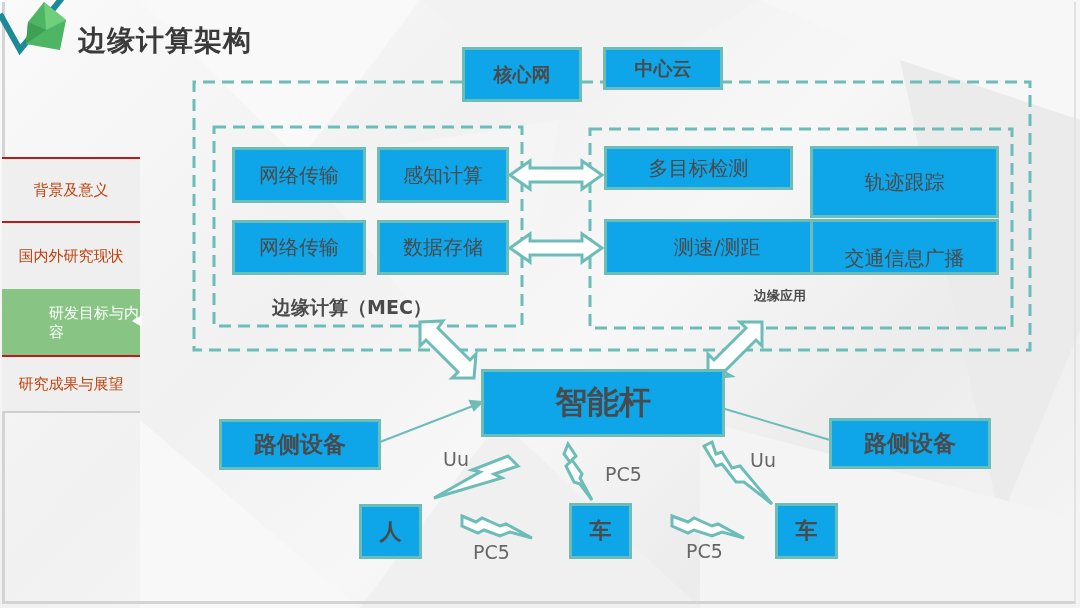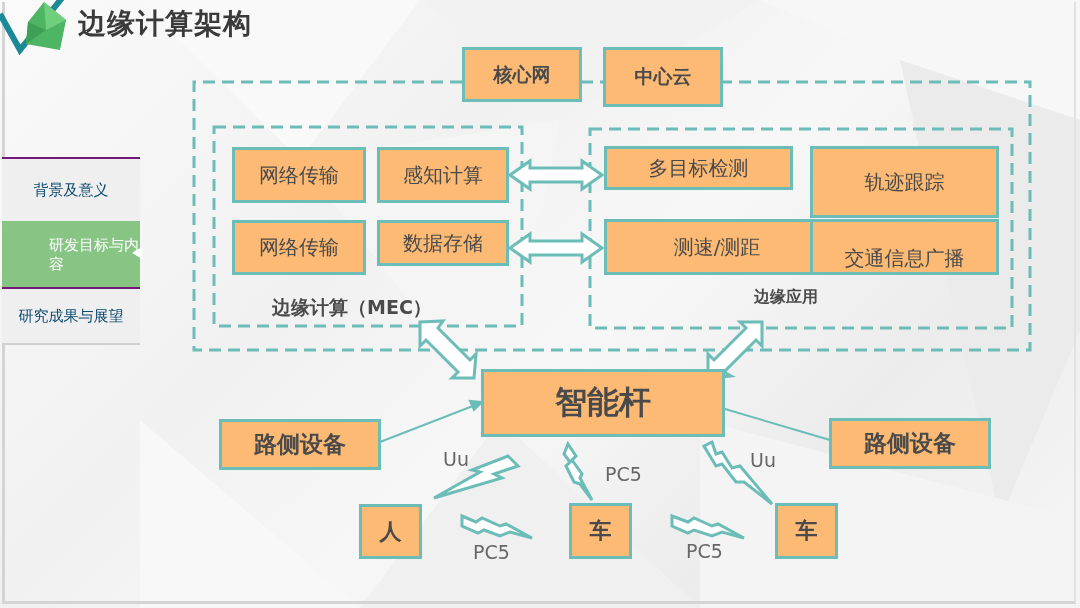--- a/index.html
+++ b/index.html
@@ -13,39 +13,39 @@
     background: linear-gradient(135deg, #fafafa 0%, #f1f1f1 35%, #f7f7f7 55%, #ececec 75%, #f6f6f6 100%);
   }
   .frame {
     position: absolute; left: 2px; top: 2px; width: 1074px; height: 602px;
     border-left: 3px solid #d4d4d4; border-bottom: 3px solid #d4d4d4; border-right: 2px solid #e2e2e2;
     box-sizing: border-box; pointer-events: none;
   }
   .facet { position: absolute; pointer-events: none; }
   .logo { position: absolute; left: 0; top: 0; width: 80px; height: 60px; }
   .title {
-    position: absolute; left: 78px; top: 5px; font-size: 28px; font-weight: bold;
+    position: absolute; left: 78px; top: 22px; font-size: 28px; font-weight: bold;
     color: #3a3a3a; letter-spacing: 1px;
   }
   .sidebar { position: absolute; left: 2px; top: 157px; width: 138px; }
   .nav-item {
     height: 64px; display: flex; align-items: center; justify-content: center;
-    font-size: 15px; color: #0c4a6e; background: #efefef;
-    border-top: 2px solid #701a75; box-sizing: border-box; position: relative; cursor: pointer;
+    font-size: 15px; color: #c2410c; background: #efefef;
+    border-top: 2px solid #b91c1c; box-sizing: border-box; position: relative; cursor: pointer;
   }
   .nav-item:nth-child(2) { height: 68px; }
   .nav-item.active { background: #88c585; color: #fff; border-top: 2px solid #88c585; height: 66px; padding-left: 47px; }
   .nav-item.last { border-bottom: 2px solid #cfcfcf; height: 58px; }
   .nav-item .caret {
     position: absolute; right: -2px; top: 24px; width: 0; height: 0;
     border-top: 6px solid transparent; border-bottom: 6px solid transparent;
     border-right: 10px solid #ffffff;
   }
   .box {
-    position: absolute; background: #fdba74; border: 3px solid #6cbcb8; box-sizing: border-box;
+    position: absolute; background: #0ea5e9; border: 3px solid #6cbcb8; box-sizing: border-box;
     display: flex; align-items: center; justify-content: center; color: #4a4a4a;
   }
   .box.bold { font-weight: bold; }
   .lbl { position: absolute; color: #4a4a4a; font-weight: bold; }
   .tag { position: absolute; color: #666; font-size: 19px; }
   svg.overlay { position: absolute; left: 0; top: 0; width: 1080px; height: 608px; pointer-events: none; }
 </style>
 </head>
 <body>
 
@@ -67,20 +67,23 @@
   <polyline points="0,14 20,50 62,-2" fill="none" stroke="#1b8a96" stroke-width="6"></polyline>
   <polygon points="44,2 66,20 60,50 26,44 28,22" fill="#4db563"></polygon>
   <polygon points="44,2 66,20 46,30" fill="#6fcf7d"></polygon>
   <polygon points="28,22 46,30 26,44" fill="#3ea055"></polygon>
 </svg>
 <div class="title">边缘计算架构</div>
 
 <div class="sidebar">
   <div class="nav-item">
     <span>背景及意义</span>
+  </div>
+  <div class="nav-item">
+    <span>国内外研究现状</span>
   </div>
   <div class="nav-item active">
     <span>研发目标与内容</span>
     <span class="caret"></span>
   </div>
   <div class="nav-item last">
     <span>研究成果与展望</span>
   </div>
 </div>
 
@@ -114,51 +117,51 @@
     <polygon points="462,516 476,522 482,518 500,526 506,524 532,538 510,532 500,536 484,530 478,533 462,526"></polygon>
     <polygon points="568,444 576,456 572,460 582,474 580,478 592,500 580,484 574,482 566,466 570,462 564,454"></polygon>
     <polygon points="672,516 688,522 694,518 712,526 718,524 744,538 722,532 712,536 694,530 688,533 672,526"></polygon>
     <polygon points="704,446 712,442 716,454 722,452 732,468 740,466 772,504 744,482 736,482 722,464 716,466"></polygon>
   </g>
 </svg>
 
 <div class="box bold" style="left:462px;top:47px;width:120px;height:55px;font-size:19px;">
   <span>核心网</span>
 </div>
-<div class="box bold" style="left:603px;top:47px;width:120px;height:60px;font-size:19px;">
+<div class="box bold" style="left:603px;top:47px;width:120px;height:43px;font-size:19px;">
   <span>中心云</span>
 </div>
 
 <div class="box" style="left:232px;top:147px;width:134px;height:56px;font-size:20px;">
   <span>网络传输</span>
 </div>
 <div class="box" style="left:377px;top:147px;width:132px;height:56px;font-size:20px;">
   <span>感知计算</span>
 </div>
 <div class="box" style="left:232px;top:220px;width:134px;height:55px;font-size:20px;">
   <span>网络传输</span>
 </div>
-<div class="box" style="left:377px;top:220px;width:132px;height:46px;font-size:20px;">
+<div class="box" style="left:377px;top:220px;width:132px;height:55px;font-size:20px;">
   <span>数据存储</span>
 </div>
 <div class="lbl" style="left:272px;top:295px;font-size:19px;">边缘计算（MEC）</div>
 
 <div class="box" style="left:604px;top:146px;width:189px;height:44px;font-size:20px;">
   <span>多目标检测</span>
 </div>
 <div class="box" style="left:810px;top:146px;width:189px;height:72px;font-size:20px;">
   <span>轨迹跟踪</span>
 </div>
 <div class="box" style="left:604px;top:219px;width:226px;height:56px;font-size:20px;">
   <span>测速/测距</span>
 </div>
 <div class="box" style="left:810px;top:219px;width:189px;height:56px;font-size:20px;align-items:flex-end;">
   <span>交通信息广播</span>
 </div>
-<div class="lbl" style="left:754px;top:287px;font-size:16px;">边缘应用</div>
+<div class="lbl" style="left:754px;top:287px;font-size:13px;">边缘应用</div>
 
 <div class="box bold" style="left:481px;top:369px;width:244px;height:68px;font-size:32px;">
   <span>智能杆</span>
 </div>
 
 <div class="box bold" style="left:219px;top:419px;width:162px;height:51px;font-size:23px;">
   <span>路侧设备</span>
 </div>
 <div class="box bold" style="left:829px;top:418px;width:162px;height:51px;font-size:23px;">
   <span>路侧设备</span>

